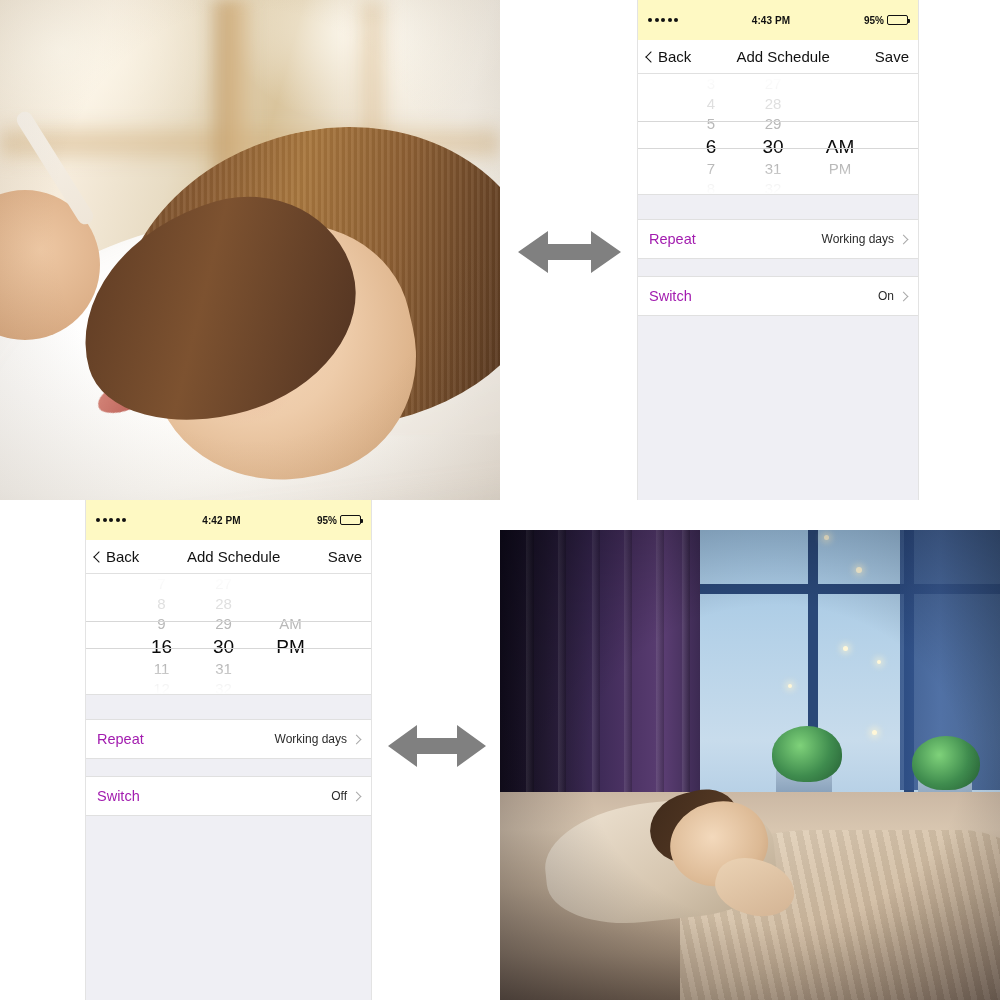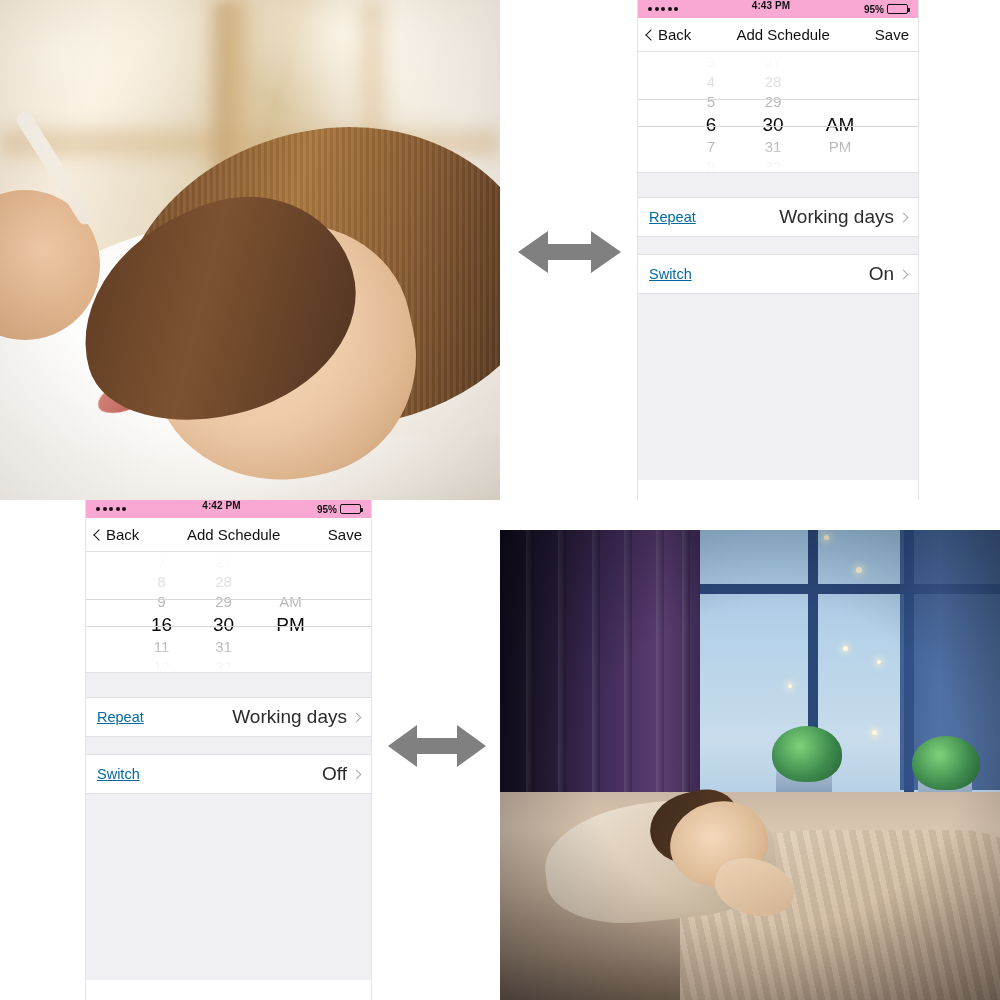--- a/index.html
+++ b/index.html
@@ -125,22 +125,22 @@
     background:linear-gradient(140deg,#ecd4b6,#d2b292);transform:rotate(16deg);}
   #photo-night .vig2{position:absolute;inset:0;
     background:radial-gradient(ellipse at 55% 50%,rgba(0,0,0,0) 48%,rgba(0,0,10,.42) 100%);}
 
   
   .phone{position:absolute;background:#ffffff;overflow:hidden;
          border-left:1px solid #e3e3e3;border-right:1px solid #e3e3e3;}
   #phone-top{left:637px;top:0px;width:280px;height:500px;}
   #phone-bottom{left:85px;top:500px;width:285px;height:500px;}
 
-  .statusbar{height:18px;display:flex;
-    justify-content:space-between;padding:0 10px;background:#f9a8d4;}
+  .statusbar{height:18px;display:flex;align-items:center;
+    justify-content:space-between;padding:11px 10px;background:#fef9c3;}
   .dots{display:flex;gap:2.5px;align-items:center;}
   .dots i{width:4px;height:4px;border-radius:50%;background:#111;display:block;}
   .sb-time{font-size:10px;font-weight:bold;color:#111;letter-spacing:.1px;}
   .sb-right{display:flex;align-items:center;gap:3px;}
   .sb-batt-txt{font-size:10px;font-weight:bold;color:#111;}
   .batt{width:21px;height:9.5px;border:1.3px solid #111;border-radius:2px;
         position:relative;box-sizing:border-box;padding:1px;}
   .batt .fill{height:100%;background:#111;border-radius:1px;}
   .batt:after{content:"";position:absolute;right:-3.2px;top:2.6px;width:2px;height:4px;
     background:#111;border-radius:0 1px 1px 0;}
@@ -166,23 +166,23 @@
     border-top:1px solid #d7d7d7;border-bottom:1px solid #d7d7d7;pointer-events:none;}
   .fade-top{position:absolute;left:0;right:0;top:0;height:26px;
     background:linear-gradient(180deg,#fff,rgba(255,255,255,0));pointer-events:none;}
   .fade-bot{position:absolute;left:0;right:0;bottom:0;height:26px;
     background:linear-gradient(0deg,#fff,rgba(255,255,255,0));pointer-events:none;}
 
   .gap{height:24px;background:#efeff4;border-top:1px solid #e0e0e0;border-bottom:1px solid #e0e0e0;}
   .gap.sm{height:17px;}
   .row{height:38px;display:flex;align-items:center;justify-content:space-between;
     padding:0 11px;background:#fff;box-sizing:border-box;}
-  .row-label{font-size:14.5px;color:#0369a1;text-decoration:underline;}
+  .row-label{font-size:14.5px;color:#a21caf;}
   .row-right{display:flex;align-items:center;gap:6px;}
-  .row-value{font-size:19px;color:#2b2b2b;}
+  .row-value{font-size:12px;color:#2b2b2b;}
   .chev-right{display:inline-block;width:6px;height:6px;border-right:1.4px solid #a8a8a8;
     border-top:1.4px solid #a8a8a8;transform:rotate(45deg);}
   .filler{background:#efeff4;border-top:1px solid #e0e0e0;}
 
   
   .arrow{position:absolute;}
   #arrow-1{left:518px;top:228px;width:103px;height:48px;}
   #arrow-2{left:388px;top:722px;width:98px;height:48px;}
 </style>
 </head>

